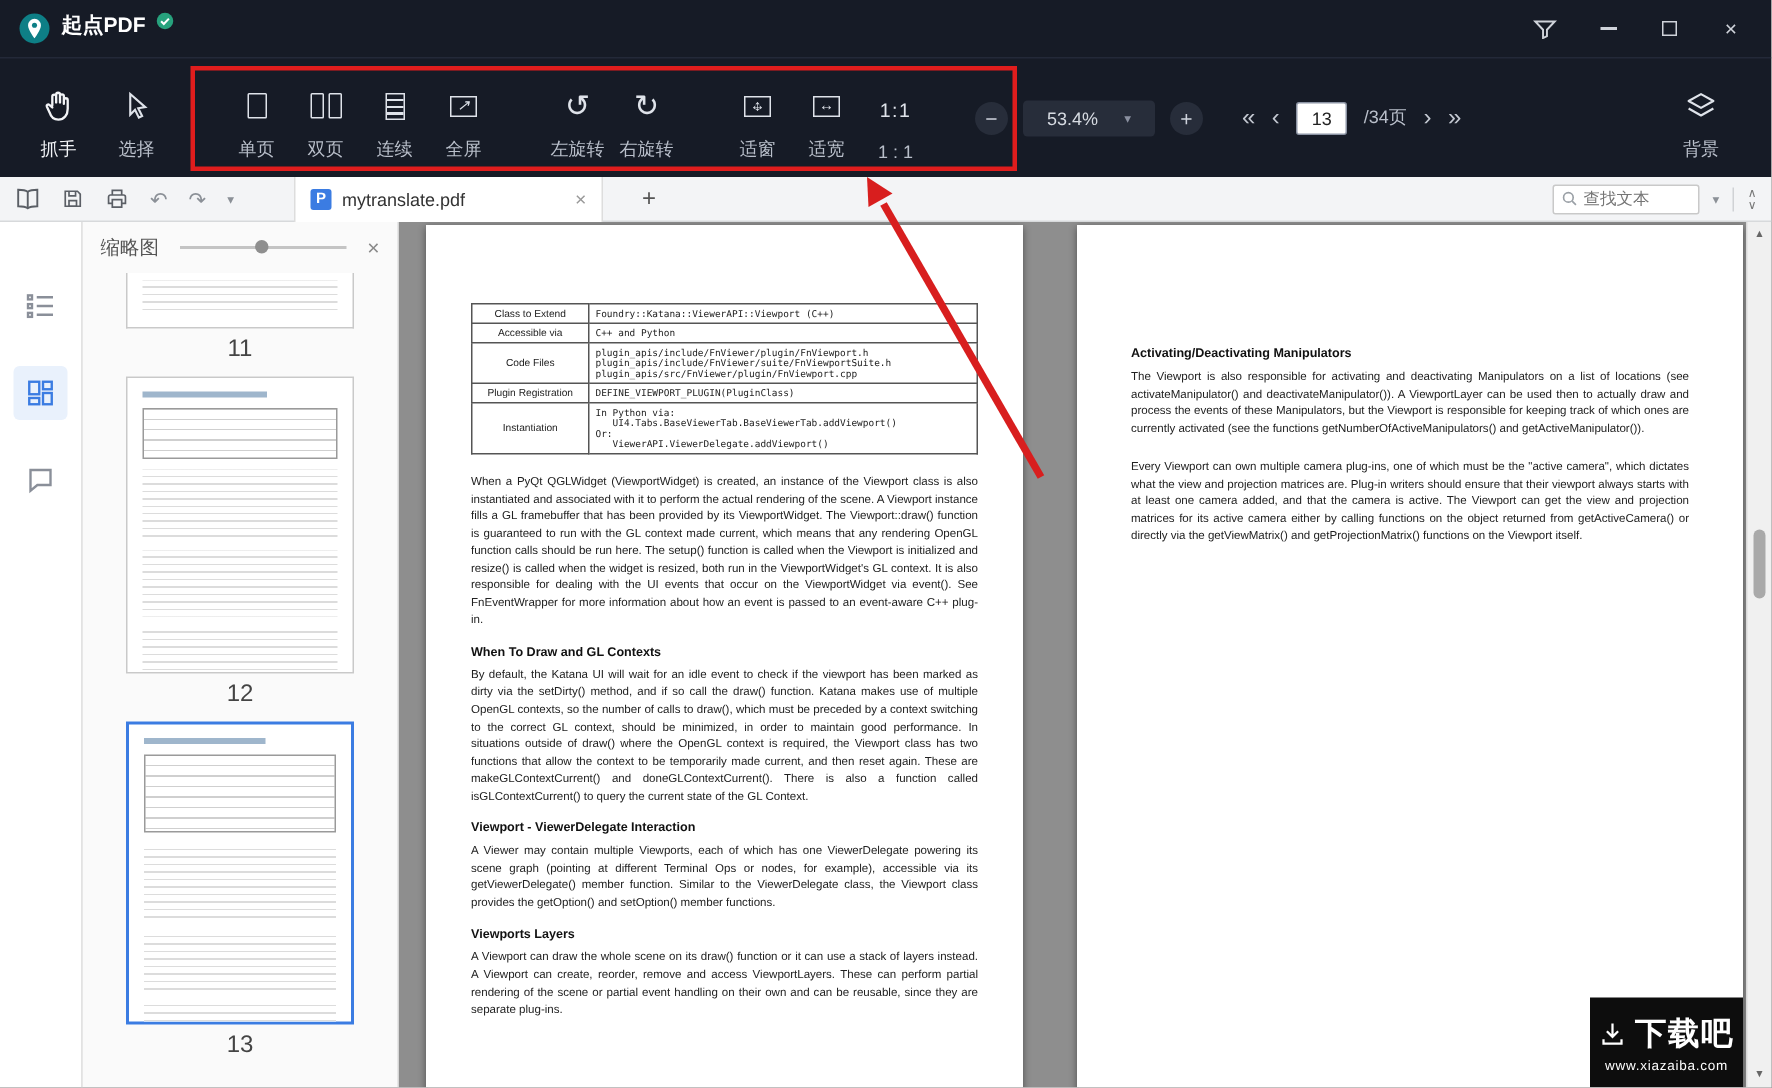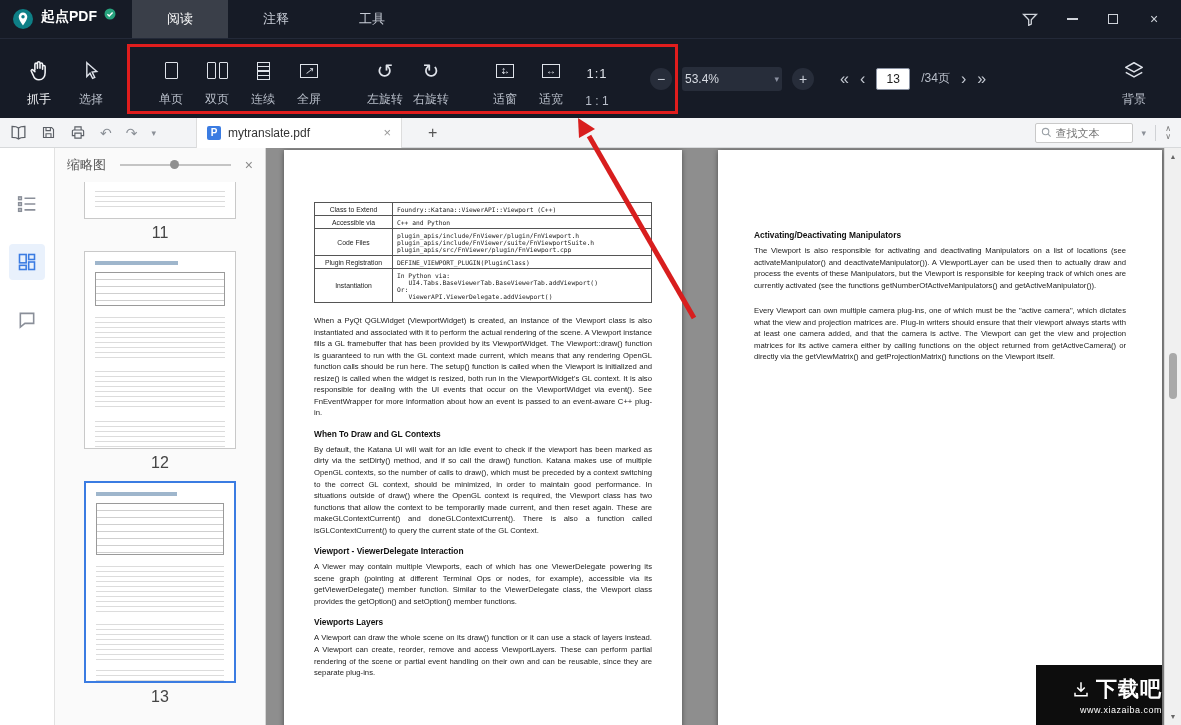--- a/index.html
+++ b/index.html
@@ -30,21 +30,21 @@
   .ico-2page i{display:block;width:9px;height:17px;border:1.5px solid #dfe3ea;border-radius:1px}
   .ico-cont{width:13px;height:18px;border:1.5px solid #dfe3ea;background:repeating-linear-gradient(180deg,transparent 0 3px,#dfe3ea 3px 4.5px)}
   .ico-frame{width:18px;height:14px;border:1.5px solid #dfe3ea;display:flex;align-items:center;justify-content:center;position:relative}
   .ico-frame .g{font-size:10px;line-height:1;color:#dfe3ea}
   .arr-v{position:absolute;left:50%;top:50%;transform:translate(-50%,-50%) rotate(90deg)}
   .arr-h{position:absolute;left:50%;top:50%;transform:translate(-50%,-50%)}
   .ico-11{font-size:13px;font-weight:normal;letter-spacing:1px;color:#dfe3ea}
   .ml34{margin-left:34px}.ml30{margin-left:30px}.ml28{margin-left:28px}.ml6{margin-left:6px}
   .zoom-group{display:flex;align-items:center;gap:10px;margin-left:30px}
   .round-btn{width:22px;height:22px;border-radius:50%;background:#272d3a;color:#cdd2db;display:flex;align-items:center;justify-content:center;font-size:14px;cursor:pointer}
-  .zoom-pill{width:100px;height:24px;background:#272d3a;border-radius:3px;color:#d7dbe2;font-size:12px;display:flex;align-items:center;justify-content:space-between;padding:0 3px;cursor:pointer}
+  .zoom-pill{width:88px;height:24px;background:#272d3a;border-radius:3px;color:#d7dbe2;font-size:12px;display:flex;align-items:center;justify-content:space-between;padding:0 16px;cursor:pointer}
   .zoom-pill .caret{color:#8a90a0;font-size:9px}
   .pager{display:flex;align-items:center;gap:11px;margin-left:26px;color:#c3c8d1;font-size:16px}
   .pager .nav{cursor:pointer;line-height:1}
   .page-input{width:34px;height:22px;text-align:center;font-size:12px;border:1px solid #8b93a3;background:#fff;color:#222;border-radius:2px}
   .page-total{font-size:12px;color:#b9bfca}
   .bg-btn{margin-left:auto;margin-right:24px}
 
   
   #tabbar{height:30px;background:#f3f4f6;border-bottom:1px solid #d7d9db;display:flex;align-items:center;padding:0 10px;gap:14px}
   .tb-ic{display:flex;align-items:center;cursor:pointer}
@@ -94,21 +94,21 @@
   .sec-p{font-size:7.7px;line-height:1.5;color:#222;text-align:justify;margin:5px 0}
   #page2 .sec-h{margin:14px 0 5px}
   #page2 .sec-p{margin-bottom:14px}
 
   #scrollbar{width:17px;background:#f0f0f0;border-left:1px solid #d9d9d9;position:relative}
   .sb-arrow{position:absolute;left:0;width:100%;text-align:center;font-size:7px;color:#666;cursor:pointer}
   .sb-up{top:5px}.sb-down{bottom:5px}
   .sb-thumb{position:absolute;top:205px;left:4px;width:8px;height:46px;background:#a9a9a9;border-radius:4px;cursor:grab}
 
   
-  #watermark{position:absolute;right:2px;bottom:0;width:126px;height:60px;background:#0d0d0d;color:#fff;display:flex;flex-direction:column;align-items:flex-end;justify-content:center;z-index:5}
+  #watermark{position:absolute;right:2px;bottom:0;width:102px;height:60px;background:#0d0d0d;color:#fff;display:flex;flex-direction:column;align-items:center;justify-content:center;z-index:5}
   .wm-row{display:flex;align-items:center;gap:6px}
   .wm-title{font-size:21px;font-weight:bold;letter-spacing:1px}
   .wm-url{font-size:9px;letter-spacing:.5px;margin-top:2px}
 
   
   #red-box{position:absolute;left:127px;top:44px;width:551px;height:70px;border:3px solid #e01d1d;z-index:40}
   #red-arrow{position:absolute;left:0;top:0;width:1181px;height:725px;pointer-events:none;z-index:41}
 </style>
 </head>
 <body>
@@ -121,25 +121,20 @@
           <circle cx="11" cy="11" r="10" fill="#0e7f86"></circle>
           <path d="M11 4.5a4.3 4.3 0 0 1 4.3 4.3c0 3.2-4.3 8.7-4.3 8.7s-4.3-5.5-4.3-8.7A4.3 4.3 0 0 1 11 4.5z" fill="#fff"></path>
           <circle cx="11" cy="8.8" r="1.7" fill="#0e7f86"></circle>
         </svg>
       <span class="app-name">起点PDF</span>
       <svg width="12" height="12" viewBox="0 0 12 12">
           <circle cx="6" cy="6" r="5.5" fill="#27a27d"></circle>
           <path d="M3.4 6.2l1.8 1.8 3.4-3.6" stroke="#fff" stroke-width="1.4" fill="none"></path>
         </svg>
     </div>
-    <nav class="tt-tabs">
-      <div class="tt-tab active">阅读</div>
-      <div class="tt-tab">注释</div>
-      <div class="tt-tab">工具</div>
-    </nav>
     <div class="tt-right">
       <span class="win-btn">
         <svg width="16" height="13" viewBox="0 0 24 20" fill="none" stroke="#cfd3da" stroke-width="2">
             <path d="M2 2h20l-8 8.5V17l-4 2v-8.5z"></path>
           </svg>
       </span>
       <span class="win-btn">
           <i class="min-bar"></i>
         </span>
       <span class="win-btn">

